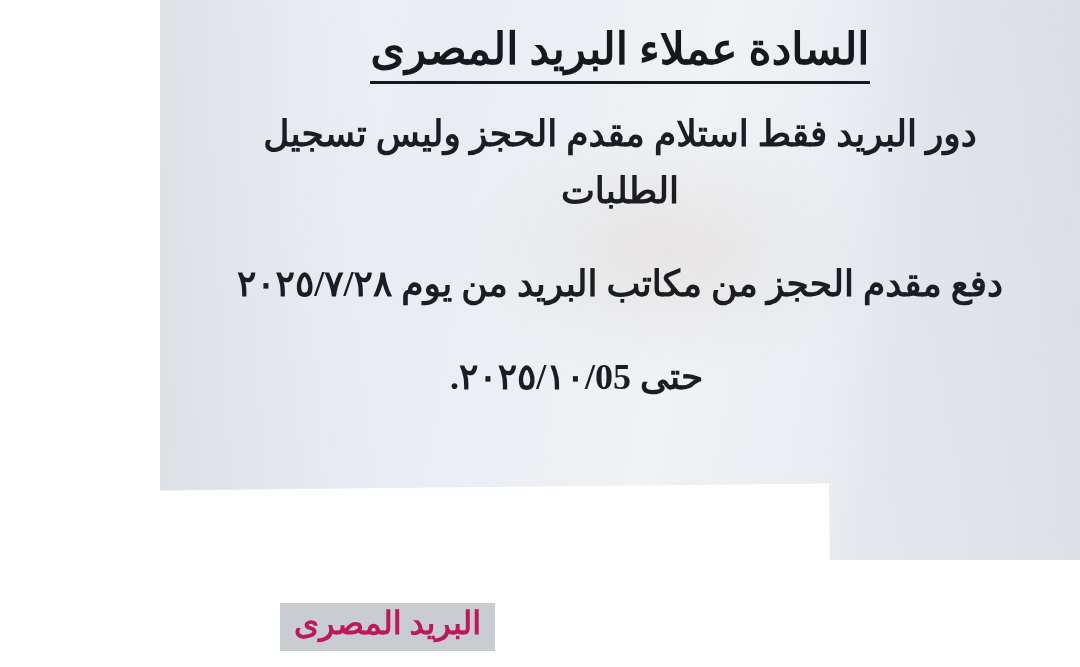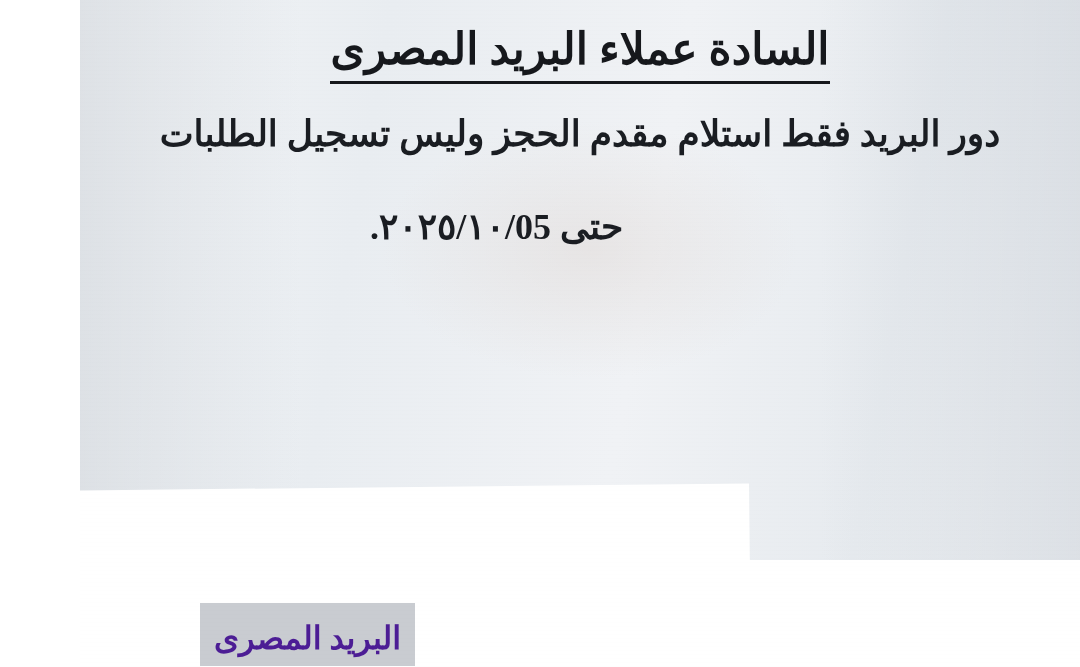--- a/index.html
+++ b/index.html
@@ -9,21 +9,21 @@
   }
   body {
     width: 1080px;
     height: 667px;
     overflow: hidden;
     font-family: "Liberation Serif", serif;
   }
 
   .notice-sheet {
     position: relative;
-    width: 1000px;
+    width: 920px;
     height: 667px;
     background: #eef1f4;
     background-image:
       linear-gradient(100deg, #f3f5f7 0%, #e9edf1 28%, #f0f2f5 55%, #e7ebef 78%, #f2f4f6 100%);
     overflow: hidden;
   }
 
   
   .shade-a, .shade-b, .shade-c {
     position: absolute;
@@ -114,26 +114,26 @@
 
   .signature-wrap {
     position: absolute;
     left: 120px;
     top: 603px;
     z-index: 6;
   }
   .signature {
     display: inline-block;
     background: #c9ccd1;
-    color: #4c1d95;
+    color: #be185d;
     font-family: "Liberation Serif", serif;
     font-weight: bold;
     font-size: 32px;
     line-height: 1.3;
-    padding: 15px 14px 6px 14px;
+    padding: 0 14px 6px 14px;
   }
 
   
   .grain {
     position: absolute;
     inset: 0;
     z-index: 7;
     pointer-events: none;
     opacity: 0.18;
     background-image:
@@ -148,20 +148,21 @@
   <div class="shade-a"></div>
   <div class="shade-b"></div>
   <div class="shade-c"></div>
 
   <div class="content">
 
     <div class="title">السادة عملاء البريد المصرى</div>
 
     <div class="body-text">
       <p class="para-2">دور البريد فقط استلام مقدم الحجز وليس تسجيل الطلبات</p>
+      <p class="para-3">دفع مقدم الحجز من مكاتب البريد من يوم ٢٠٢٥/٧/٢٨</p>
       <p class="para-4">حتى ٢٠٢٥/١٠/05.</p>
     </div>
   </div>
 
   <div class="white-strip"></div>
   <div class="white-strip-2"></div>
 
   <div class="signature-wrap">
     <span class="signature">البريد المصرى</span>
   </div>

